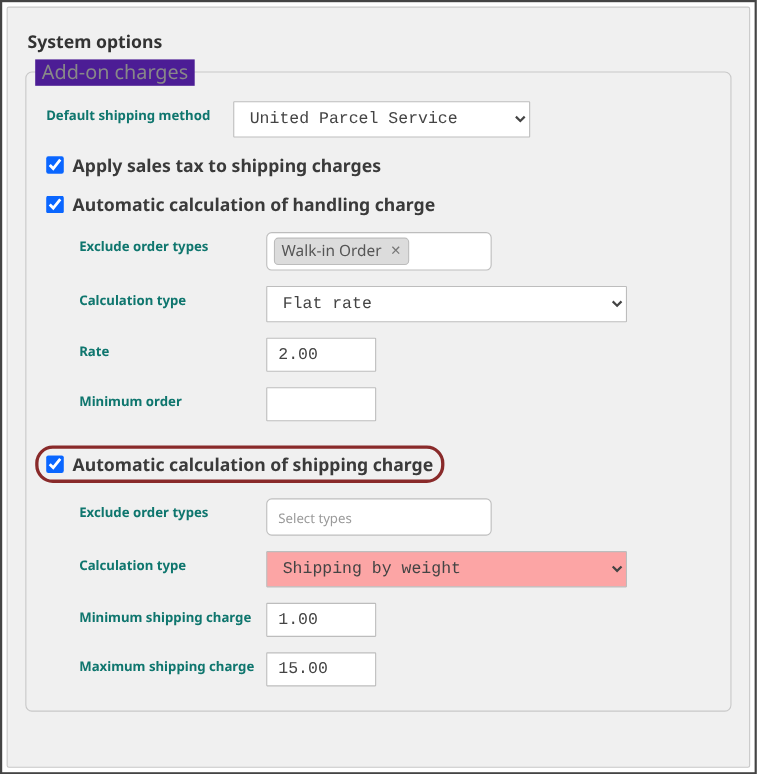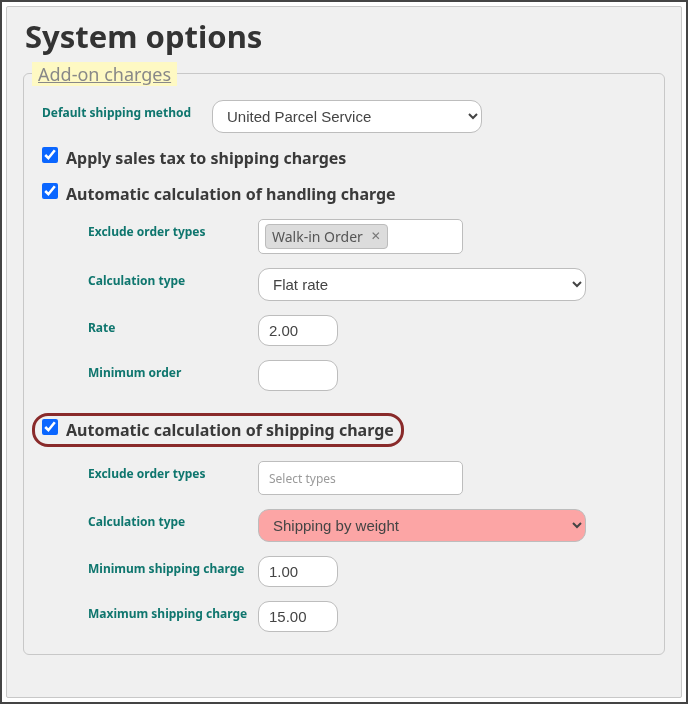--- a/index.html
+++ b/index.html
@@ -13,86 +13,85 @@
     padding: 4px;
   }
   .panel {
     background: #f0f0f0;
     border: 1px solid #c8c8c8;
     padding: 8px 16px 22px;
     border-radius: 2px;
     height: 100%;
   }
   h1 {
-    font-size: 31px;
+    font-size: 16px;
     font-weight: 700;
     color: #333;
-    margin: 0 0 12px 2px;
+    margin: 12px 0 12px 2px;
   }
   .fieldset {
     border: 1px solid #c8c8c8;
     border-radius: 6px;
     padding: 26px 18px 22px;
     position: relative;
     margin-top: 16px;
   }
   .legend {
     position: absolute;
     top: -12px;
     left: 8px;
-    background: #fef9c3;
+    background: #4c1d95;
     padding: 0 6px;
     color: #888;
     font-size: 18px;
-    text-decoration: underline;
   }
   .row {
     display: flex;
     align-items: flex-start;
     margin-bottom: 14px;
   }
   .label {
     flex: 0 0 170px;
     font-size: 12px;
     font-weight: 700;
     color: #0f766e;
     padding-top: 4px;
   }
   .checkbox-row {
     display: flex;
-    align-items: flex-start;
+    align-items: center;
     margin-bottom: 14px;
   }
   .checkbox-row input[type=checkbox] {
     width: 16px;
     height: 16px;
     accent-color: #0a66ff;
     margin: 0 8px 0 0;
   }
   .check-label {
     font-size: 16px;
     font-weight: 700;
     color: #3a3a3a;
   }
   .sub {
-    margin-left: 46px;
+    margin-left: 30px;
   }
   select, input[type=text] {
-    font-family: Liberation Sans, sans-serif;
+    font-family: Liberation Mono, monospace;
     font-size: 15px;
     border: 1px solid #bdbdbd;
-    border-radius: 11px;
+    border-radius: 1px;
     padding: 6px 10px;
     background: #fff;
     color: #444;
   }
   select.wide  { width: 270px; }
   select.wider { width: 328px; }
   select.yellow { background: #fca5a5; }
-  input.short  { width: 80px; }
+  input.short  { width: 100px; }
   .tagbox {
     display: flex;
     align-items: center;
     background: #fff;
     border: 1px solid #bdbdbd;
     border-radius: 5px;
     padding: 4px 6px;
     width: 205px;
     min-height: 34px;
   }

